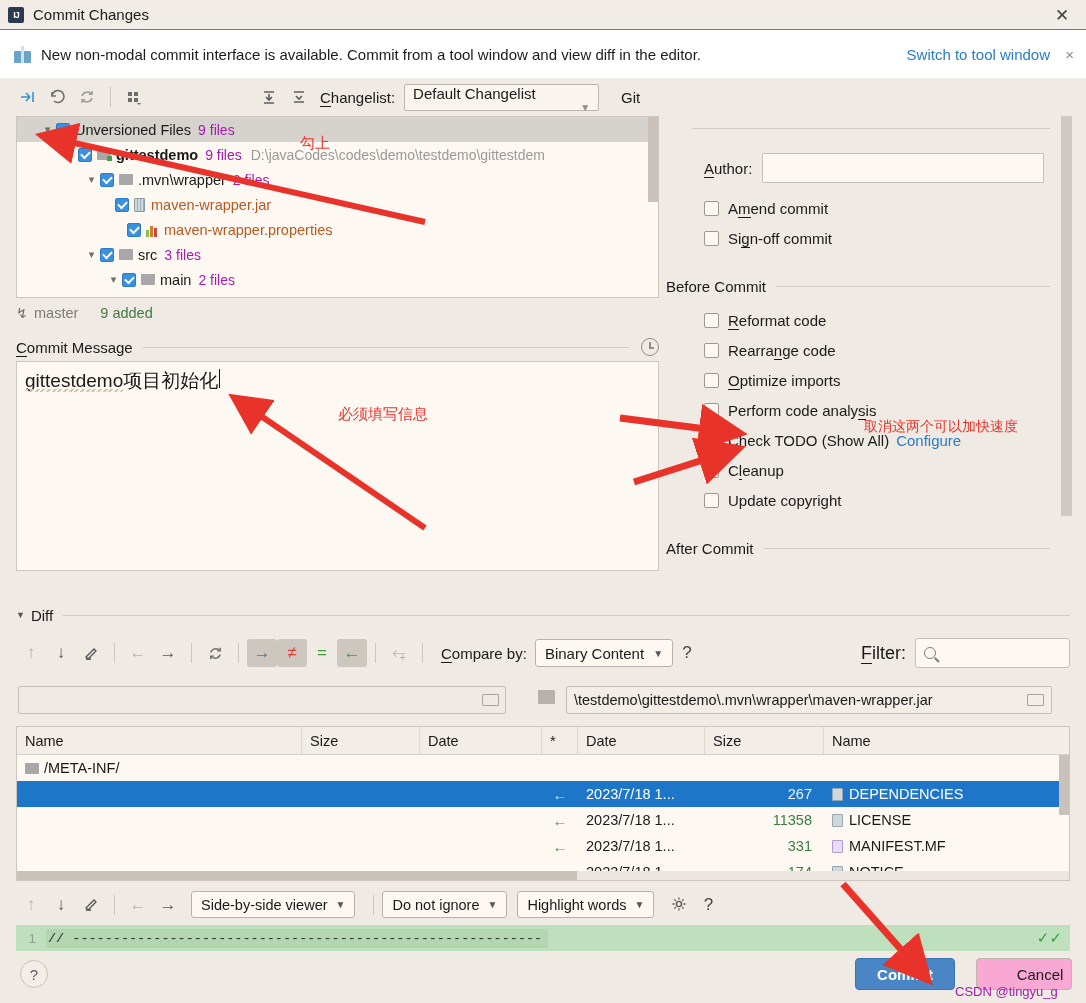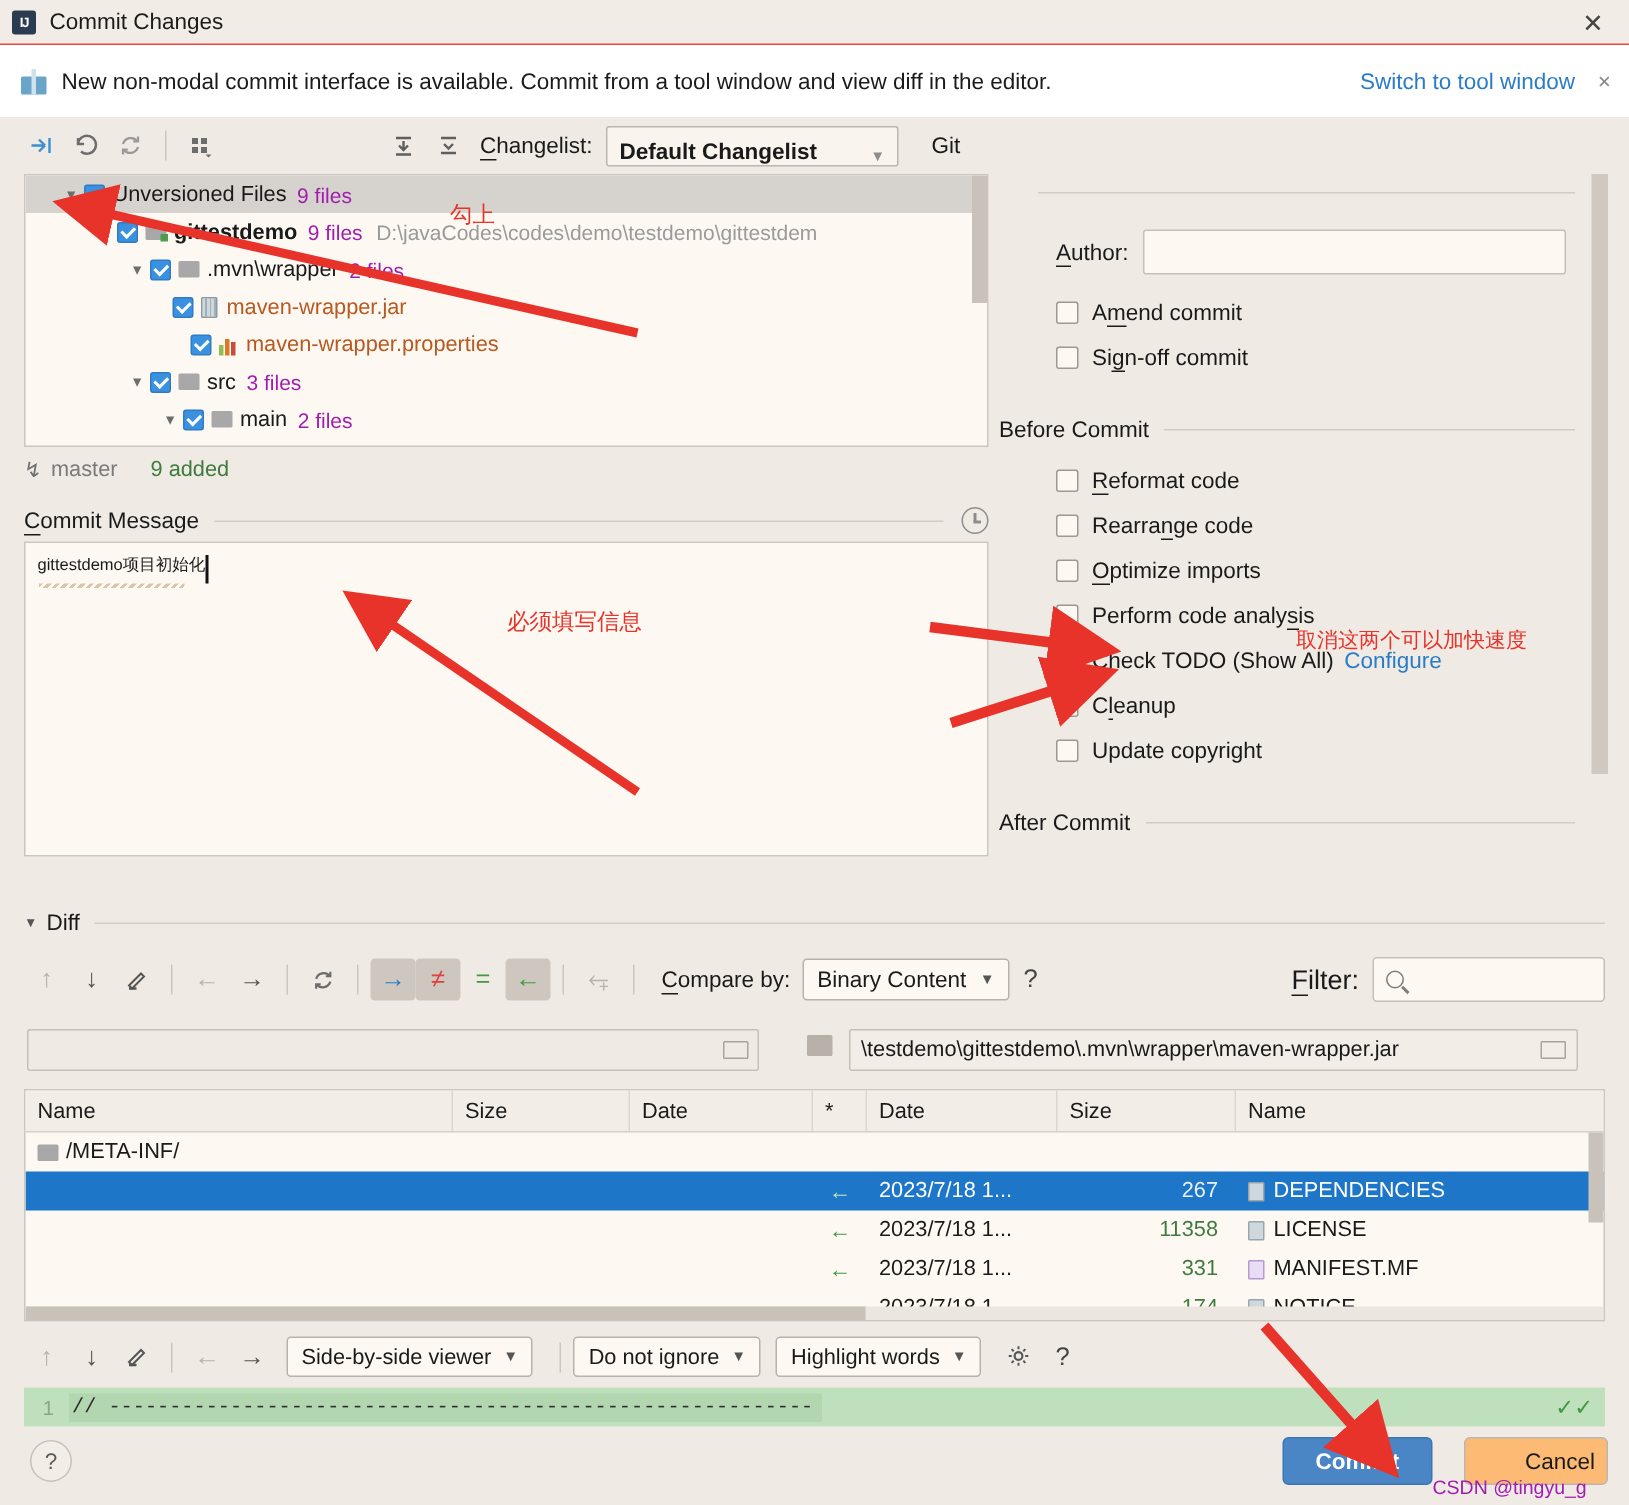--- a/index.html
+++ b/index.html
@@ -62,22 +62,22 @@
   }
   .tbtn{
     width:30px;height:28px;display:flex;align-items:center;justify-content:center;
     cursor:pointer;
   }
   .sep{ width:1px;height:20px;background:#cdc6be;margin:0 8px;}
   .cl-label{ margin-left:6px;margin-right:9px;font-size:15px;}
   .cl-label u{ text-decoration:none; border-bottom:1px solid #1a1a1a;}
   .combo{
     height:27px;background:#faf4ee;border:1px solid #bdb6ae;border-radius:2px;
-    display:flex;align-items:flex-end;padding:0 8px;min-width:195px;
-    font-weight:bold;font-size:15px;position:relative;cursor:pointer;
+    display:flex;align-items:flex-start;padding:0 8px;min-width:195px;
+    font-weight:normal;font-size:15px;position:relative;cursor:pointer;flex-direction:column;
   }
   .combo .arr{ margin-left:auto;color:#8d8d8d;font-size:10px;}
   .git-lbl{ margin-left:22px;font-size:15px;}
 
   
   .main{ position:relative; }
 
   
   .tree-wrap{
     position:absolute;left:16px;top:0;width:643px;height:182px;
@@ -128,21 +128,21 @@
   .clock{
     width:18px;height:18px;border:1.6px solid #8d8d8d;border-radius:50%;margin-left:12px;position:relative;flex:none;
   }
   .clock:before,.clock:after{ content:"";position:absolute;background:#8d8d8d;}
   .clock:before{ left:7px;top:3px;width:1.6px;height:6px;}
   .clock:after{ left:7px;top:8px;width:5px;height:1.6px;}
   .cm-box{
     position:absolute;left:16px;top:245px;width:643px;height:210px;
     background:#fdf8f2;border:1px solid #cdc6be;padding:6px 8px;
   }
-  .cm-text{ font-size:11px;position:relative;display:inline-block;}
+  .cm-text{ font-size:19px;position:relative;display:inline-block;}
   .cm-text:after{
     content:"";position:absolute;right:-2px;top:1px;width:1.5px;height:19px;background:#111;
   }
   .squig{
     position:absolute;left:9px;top:27px;width:97px;height:3px;
     background:repeating-linear-gradient(135deg,#d7c6a8 0 2px,transparent 2px 4px);
   }
 
   
   .ann{ position:absolute;color:#e8332a;font-size:15px;white-space:nowrap;}
@@ -268,21 +268,21 @@
     border-radius:50%;display:flex;align-items:center;justify-content:center;font-size:15px;color:#5a5a5a;cursor:pointer;
     background:#f3ede7;
   }
   .commit-btn{
     position:absolute;left:855px;top:958px;width:100px;height:32px;
     background:#4a86c5;border:1px solid #3c76b2;border-radius:4px;color:#fff;
     display:flex;align-items:center;justify-content:center;font-size:15px;font-weight:bold;cursor:pointer;
   }
   .cancel-btn{
     position:absolute;left:976px;top:958px;width:96px;height:32px;
-    background:#fdba74;border:1px solid #bdb6ae;border-radius:4px;color:#1a1a1a;
+    background:#f9a8d4;border:1px solid #bdb6ae;border-radius:4px;color:#1a1a1a;
     display:flex;align-items:center;justify-content:center;font-size:15px;cursor:pointer;padding-left:32px;
   }
   .watermark{
     position:absolute;left:955px;top:984px;color:#a21caf;font-size:13px;
   }
 </style>
 </head>
 <body>
 
 <div class="titlebar">

